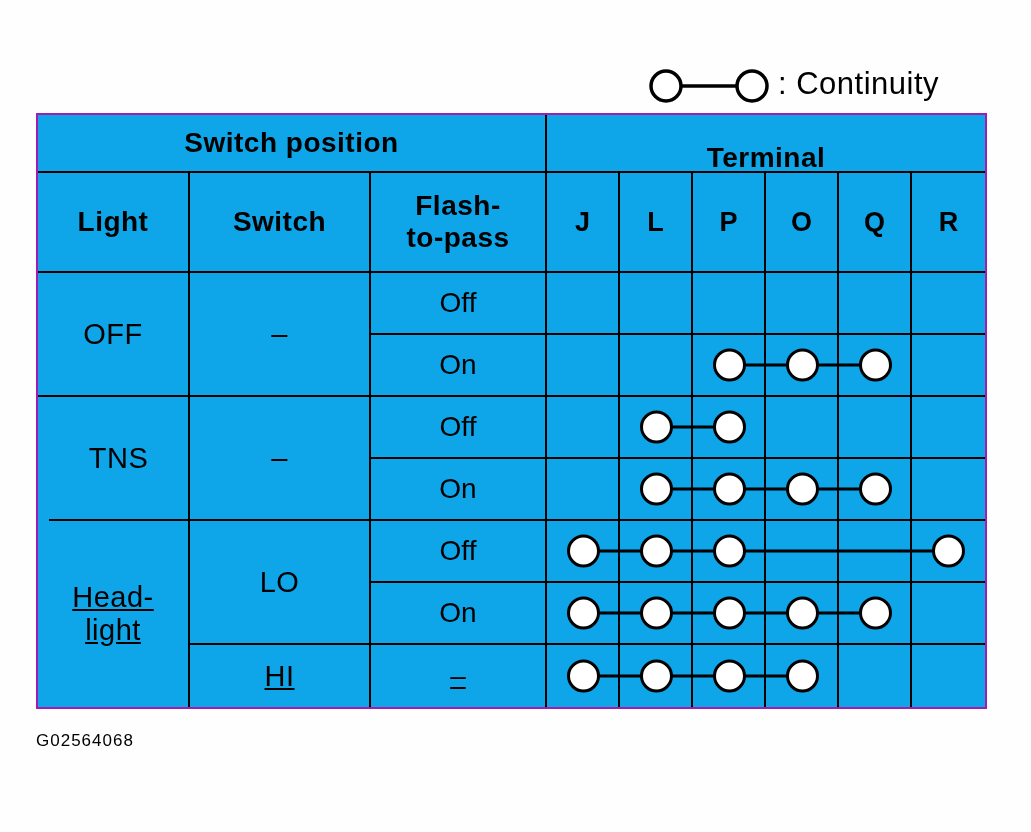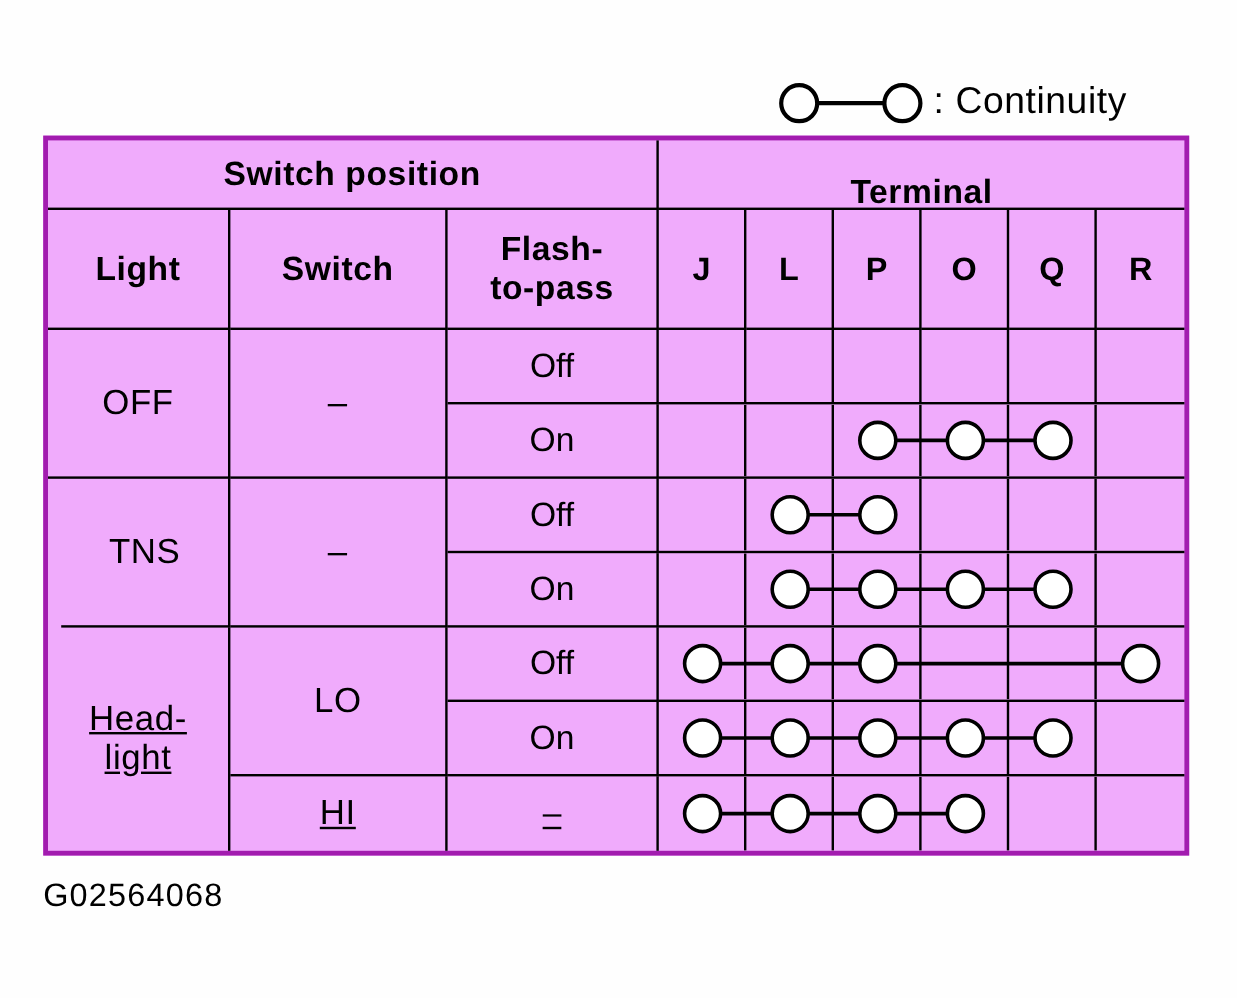--- a/index.html
+++ b/index.html
@@ -37,22 +37,22 @@
   }
 
   
   .cont-table {
     position: absolute;
     top: 113px;
     left: 36px;
     display: grid;
     grid-template-columns: 152px 181px 176px repeat(6, 73px);
     grid-template-rows: 58px 100px repeat(7, 62px);
-    border: 4px solid #a21caf;
-    background: #f0abfc;
+    border: 2px solid #a21caf;
+    background: #0ea5e9;
   }
   .cell {
     box-sizing: border-box;
     border-right: 2px solid #000;
     border-bottom: 2px solid #000;
     display: flex;
     align-items: center;
     justify-content: center;
     text-align: center;
     white-space: pre-line;
@@ -84,21 +84,21 @@
     display: block;
     position: relative;
   }
   .cont-cell svg { display: block; }
 
   
   .figure-id {
     position: absolute;
     top: 731px;
     left: 36px;
-    font-size: 27px;
+    font-size: 17px;
     font-weight: 500;
     letter-spacing: 1px;
   }
 </style>
 </head>
 <body>
 
 <div class="page">
 
   <div class="legend">

